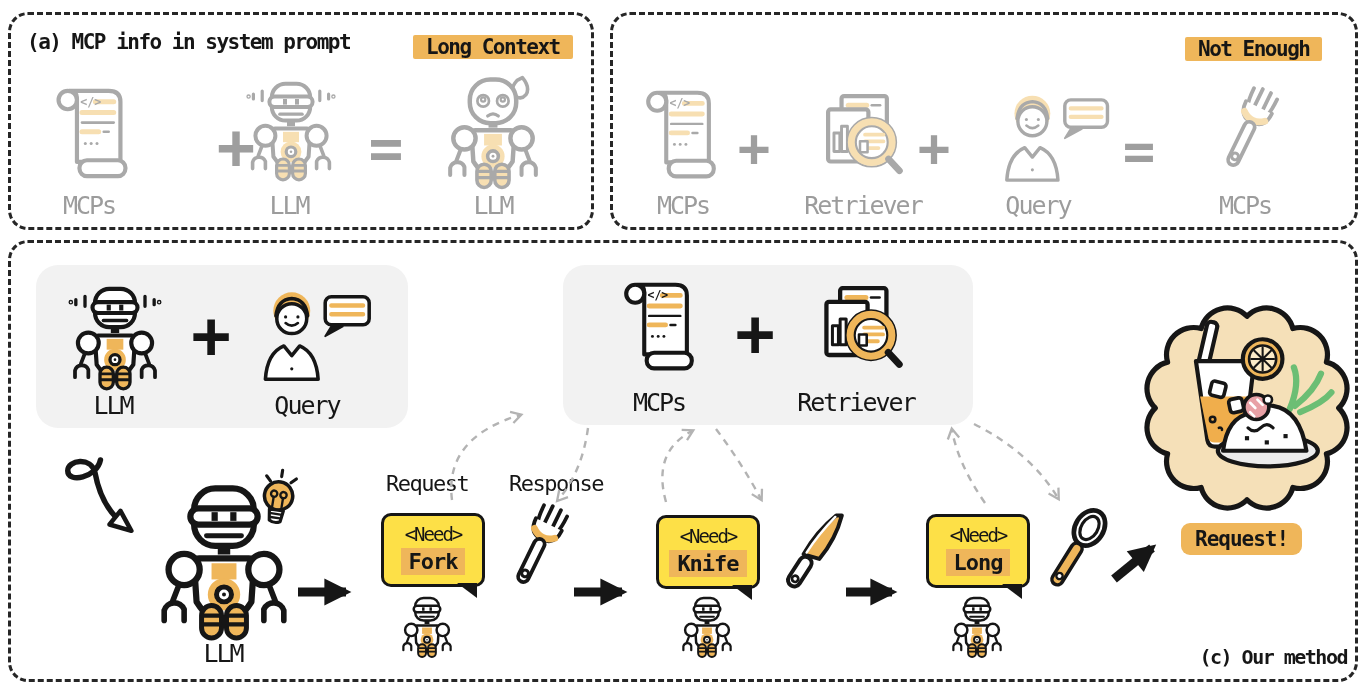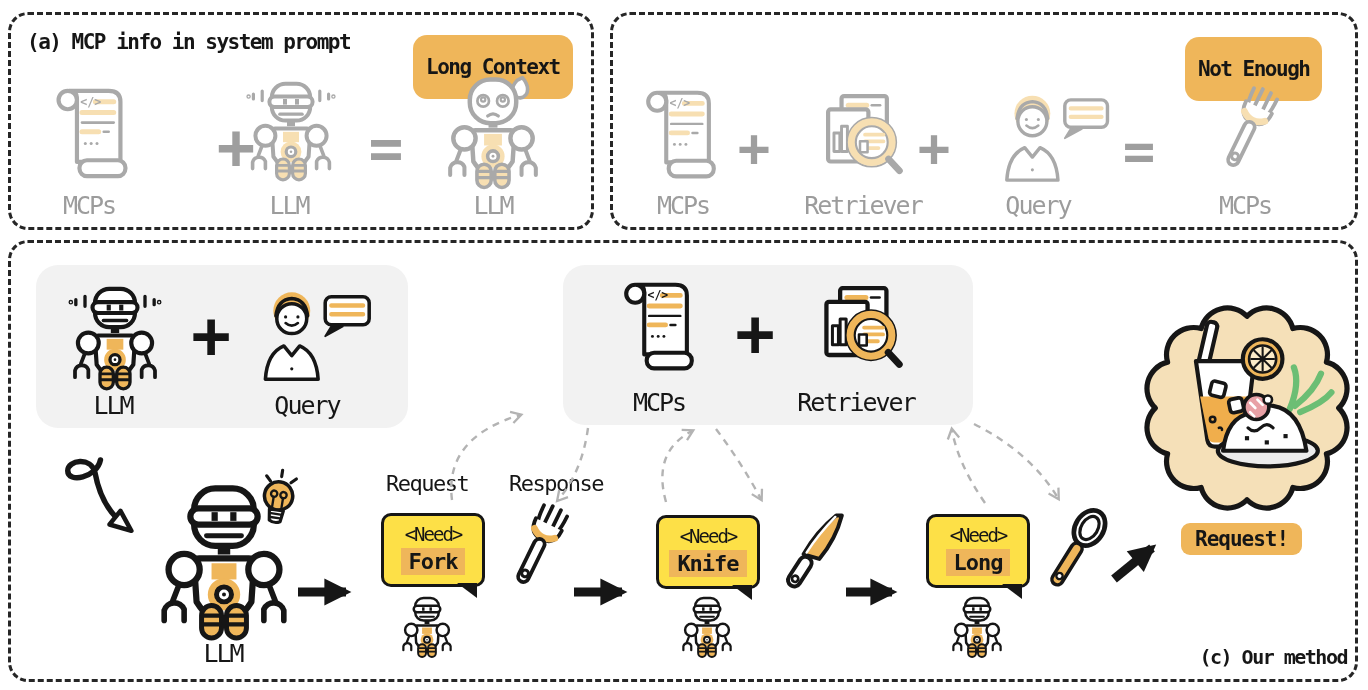--- a/index.html
+++ b/index.html
@@ -3,22 +3,22 @@
 <meta charset="utf-8">
 <style>
   html,body{margin:0;padding:0;background:#fff}
   .stage{position:relative;width:1368px;height:690px;background:#fff;overflow:hidden;
          font-family:"DejaVu Sans Mono","Liberation Mono",monospace;color:var(--ink,#161616)}
   .panel{position:absolute;border:3px dashed #262626;border-radius:20px;box-sizing:border-box}
   .panel-a{left:8px;top:12px;width:586px;height:218px}
   .panel-b{left:610px;top:12px;width:748px;height:218px}
   .panel-c{left:8px;top:240px;width:1350px;height:442px}
   .ptitle{position:absolute;font-weight:bold;font-size:21px;letter-spacing:-1.5px;white-space:nowrap}
-  .badge{position:absolute;background:var(--accent);border-radius:14px;font-weight:bold;font-size:21px;
-         letter-spacing:-1.5px;padding:20px 13px;white-space:nowrap}
+  .badge{position:absolute;background:var(--accent);border-radius:2px;font-weight:bold;font-size:21px;
+         letter-spacing:-1.5px;padding:0 13px;white-space:nowrap}
   .glabel{position:absolute;color:var(--gray_label);font-size:25px;letter-spacing:-2px;text-align:center}
   .klabel{position:absolute;color:var(--ink);font-size:25px;letter-spacing:-2px;text-align:center}
   .sym{position:absolute;font-weight:bold;text-align:center;line-height:1}
   .sym-gray{color:#9e9e9e}
   .icon{position:absolute}
   .icon svg{display:block;width:100%;height:100%;overflow:visible}
   .graybox{position:absolute;background:var(--box_bg);border-radius:22px}
   .c-ink{color:var(--ink)} .c-gray{color:var(--gray_icon)}
   .ac-full{--ac:var(--accent)} .ac-light{--ac:var(--accent_light)}
   .bubble{position:absolute;background:#fde047;border:3.5px solid var(--ink);border-radius:10px;

